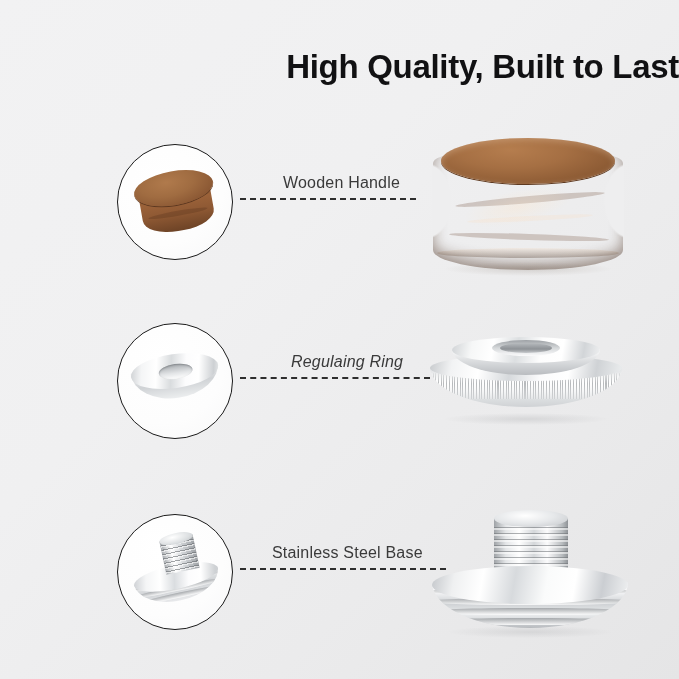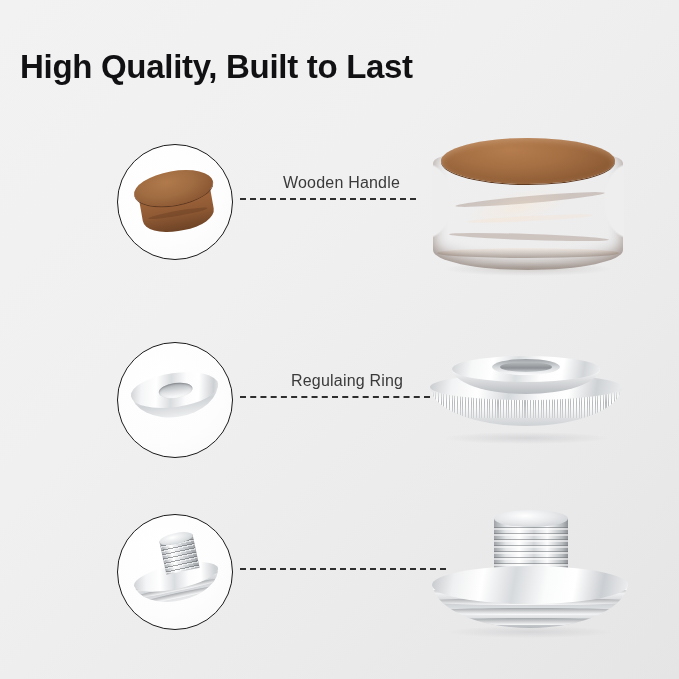--- a/index.html
+++ b/index.html
@@ -15,33 +15,32 @@
     height: 679px;
     overflow: hidden;
     background: linear-gradient(135deg, #f2f2f3 0%, #f0f0f1 38%, #ebebec 70%, #e5e5e6 100%);
   }
 
   
   #title {
     position: absolute;
     top: 48px;
     left: 0; right: 0;
-    text-align: left;
+    text-align: right;
     font-size: 33px;
     font-weight: bold;
     letter-spacing: -0.3px;
     color: #111113;
     font-family: "Liberation Sans", sans-serif;
-    padding-left: 20px;
   }
 
   
   .row { position: absolute; left: 0; width: 679px; height: 180px; }
   #row-handle { top: 130px; }
-  #row-ring   { top: 328px; }
+  #row-ring   { top: 309px; font-style: italic; }
   #row-base   { top: 500px; }
 
   
   .callout {
     position: absolute;
     left: 117px;
     top: 14px;
     width: 114px;
     height: 114px;
     border-radius: 50%;
@@ -447,20 +446,21 @@
         </div>
         <div class="bs-disc-top"></div>
         <div class="bs-post">
           <div class="th"></div>
         </div>
         <div class="bs-post-top"></div>
       </div>
     </div>
 
     <div class="connector" id="conn-base"></div>
+    <div class="part-label" id="label-base">Stainless Steel Base</div>
 
     <div id="base-big">
       <div class="b-post">
         <div class="th"></div>
       </div>
       <div class="b-post-top"></div>
       <div class="b-disc-side">
         <div class="groove g1"></div>
         <div class="groove g2"></div>
         <div class="groove g3"></div>

